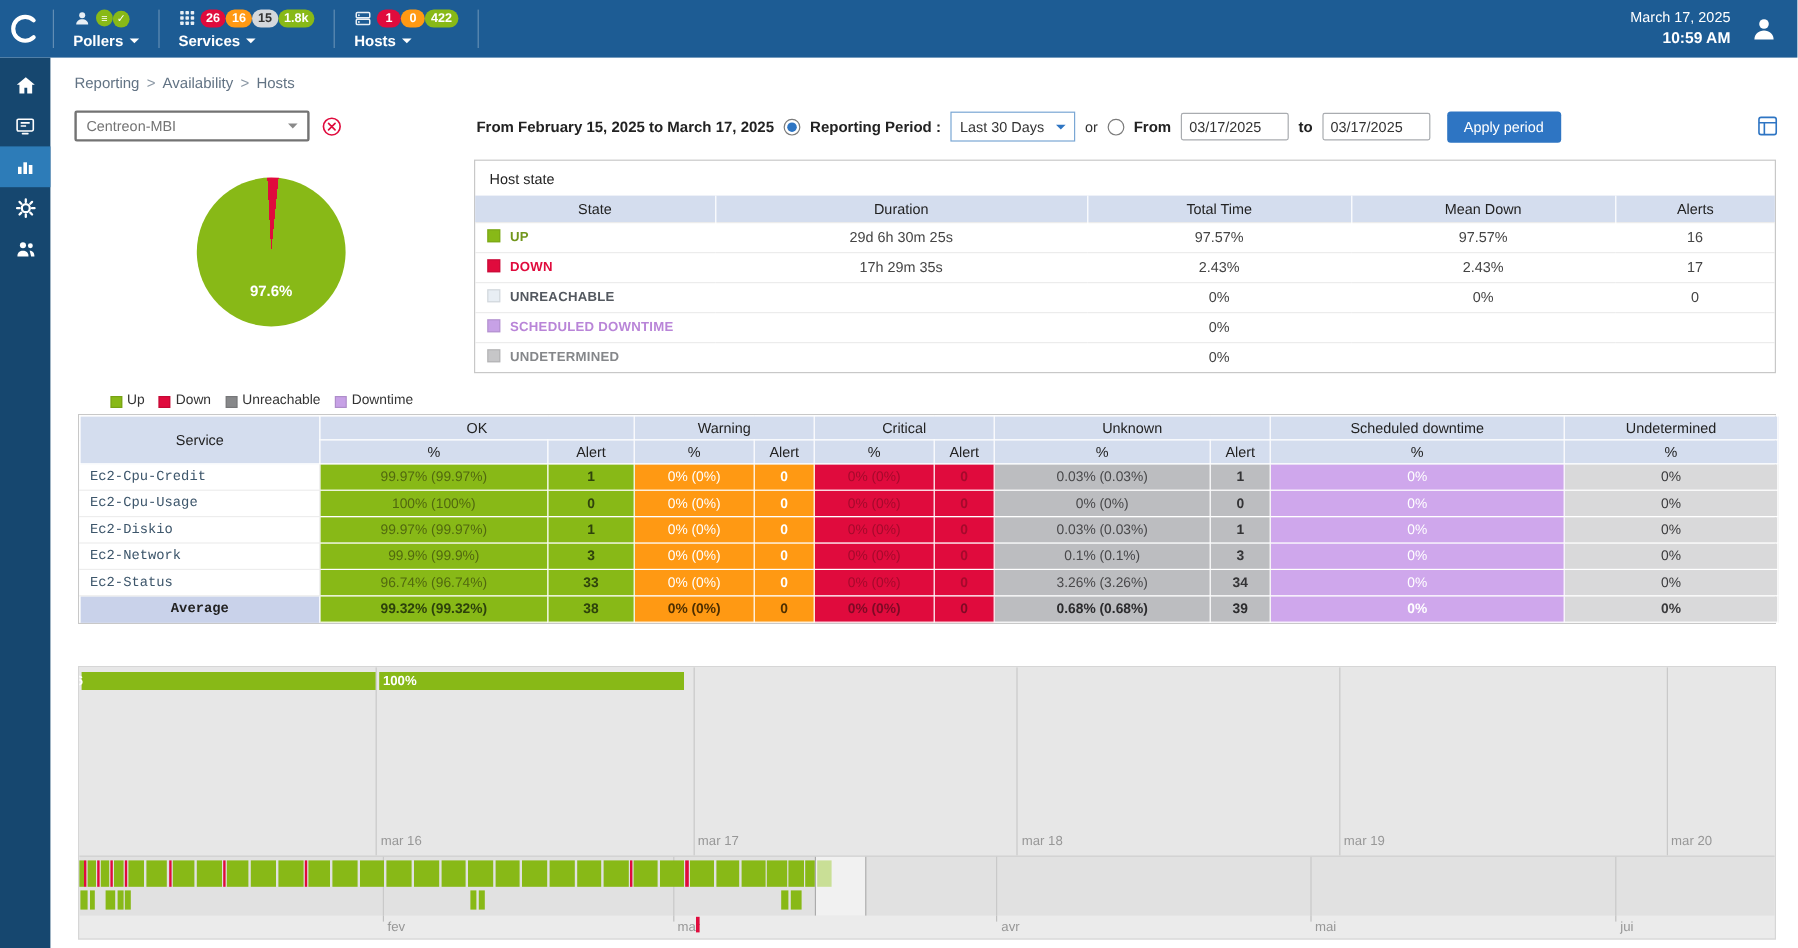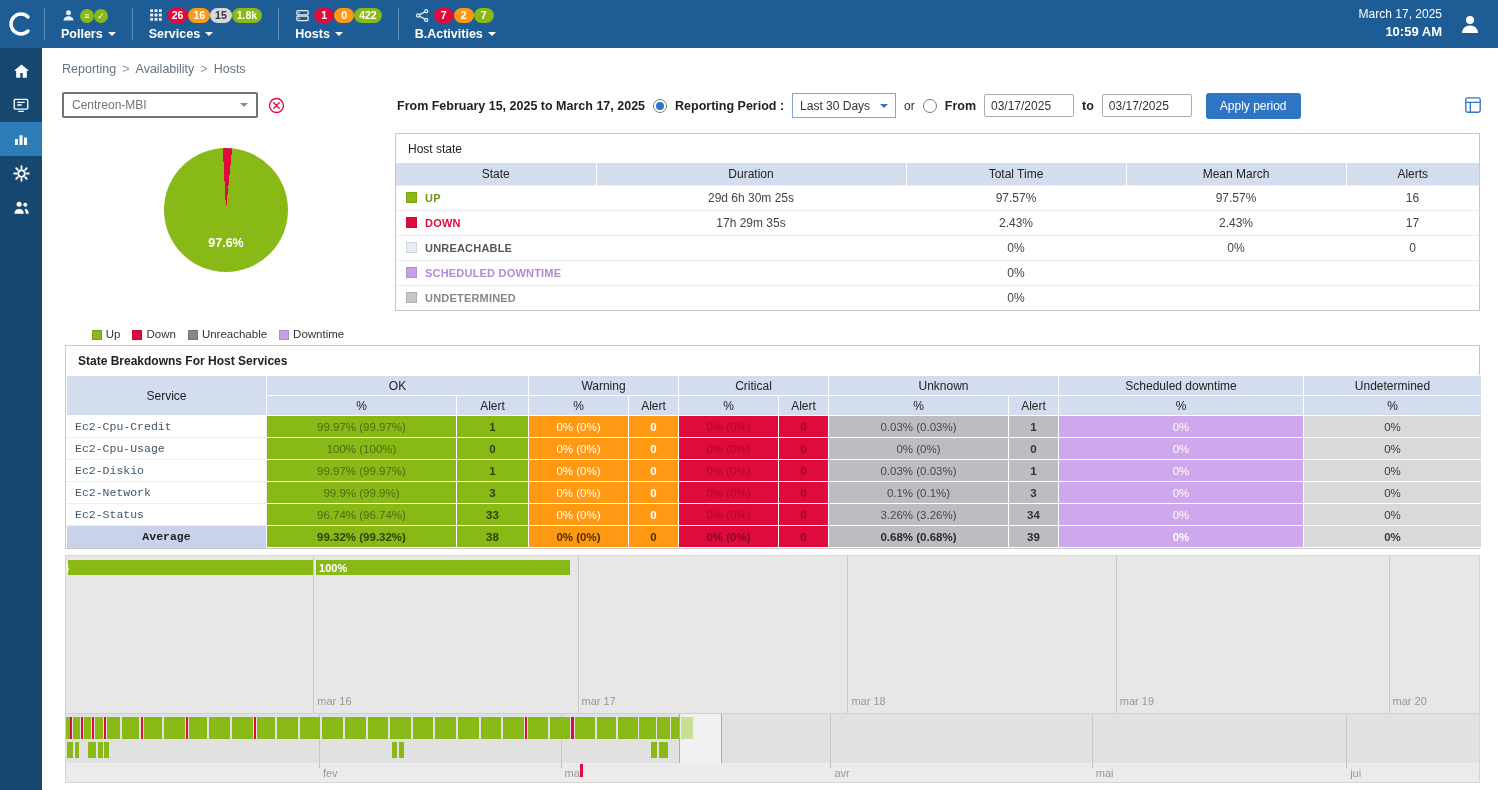--- a/index.html
+++ b/index.html
@@ -187,37 +187,20 @@
       </span>
       <span class="nav-badges"><span class="badge" style="background: rgb(224, 11, 61); color: rgb(255, 255, 255);">1</span><span class="badge" style="background: rgb(255, 153, 19); color: rgb(255, 255, 255);">0</span><span class="badge" style="background: rgb(136, 185, 23); color: rgb(255, 255, 255);">422</span></span>
     </div>
     <div class="nav-label">
         <span>Hosts</span>
         <i class="caret"></i>
       </div>
   </div>
   <div class="nav-sep"></div>
 
-  <div class="nav-group">
-    <div class="nav-top">
-      <span style="line-height:0">
-        <svg width="15" height="15" viewBox="0 0 24 24" fill="none" stroke="rgba(255,255,255,.9)" stroke-width="2">
-            <circle cx="5" cy="12" r="2.5"></circle>
-            <circle cx="18" cy="5" r="2.5"></circle>
-            <circle cx="18" cy="19" r="2.5"></circle>
-            <path d="M7.3 10.8 15.8 6.2M7.3 13.2l8.5 4.6"></path>
-          </svg>
-      </span>
-      <span class="nav-badges"><span class="badge" style="background: rgb(224, 11, 61); color: rgb(255, 255, 255);">7</span><span class="badge" style="background: rgb(255, 153, 19); color: rgb(255, 255, 255);">2</span><span class="badge" style="background: rgb(136, 185, 23); color: rgb(255, 255, 255);">7</span></span>
-    </div>
-    <div class="nav-label">
-        <span>B.Activities</span>
-        <i class="caret"></i>
-      </div>
-  </div>
 
   <div class="top-right">
     <div class="datetime">
       <div class="d">March 17, 2025</div>
       <div class="t">10:59 AM</div>
     </div>
     <div class="user-btn">
       <svg width="24" height="24" viewBox="0 0 24 24" fill="#fff">
           <circle cx="12" cy="8" r="4"></circle>
           <path d="M4 21c0-4.4 3.6-7.5 8-7.5s8 3.1 8 7.5z"></path>
@@ -335,21 +318,21 @@
           <col style="width:310px">
           <col style="width:220px">
           <col style="width:220px">
           <col style="width:133px">
         </colgroup>
       <thead>
           <tr id="hs-head">
             <th>State</th>
             <th>Duration</th>
             <th>Total Time</th>
-            <th>Mean March</th>
+            <th>Mean Down</th>
             <th>Alerts</th>
           </tr>
         </thead>
       <tbody id="hs-body">
           <tr>
             <td class="state-cell"><span class="state-square" style="background: rgb(136, 185, 23);"></span><span style="color: rgb(113, 150, 28);">UP</span></td>
             <td>29d 6h 30m 25s</td>
             <td>97.57%</td>
             <td>97.57%</td>
             <td>16</td>
@@ -380,21 +363,20 @@
             <td></td>
             <td>0%</td>
             <td></td>
             <td></td>
           </tr>
         </tbody>
     </table>
   </section>
 
   <section class="panel bd-panel">
-    <div class="panel-title bold">State Breakdowns For Host Services</div>
     <table class="bd">
       <colgroup>
         <col style="width:200px">
           <col style="width:190px">
           <col style="width:72px">
           <col style="width:100px">
           <col style="width:50px">
         <col style="width:100px">
           <col style="width:50px">
           <col style="width:180px">

